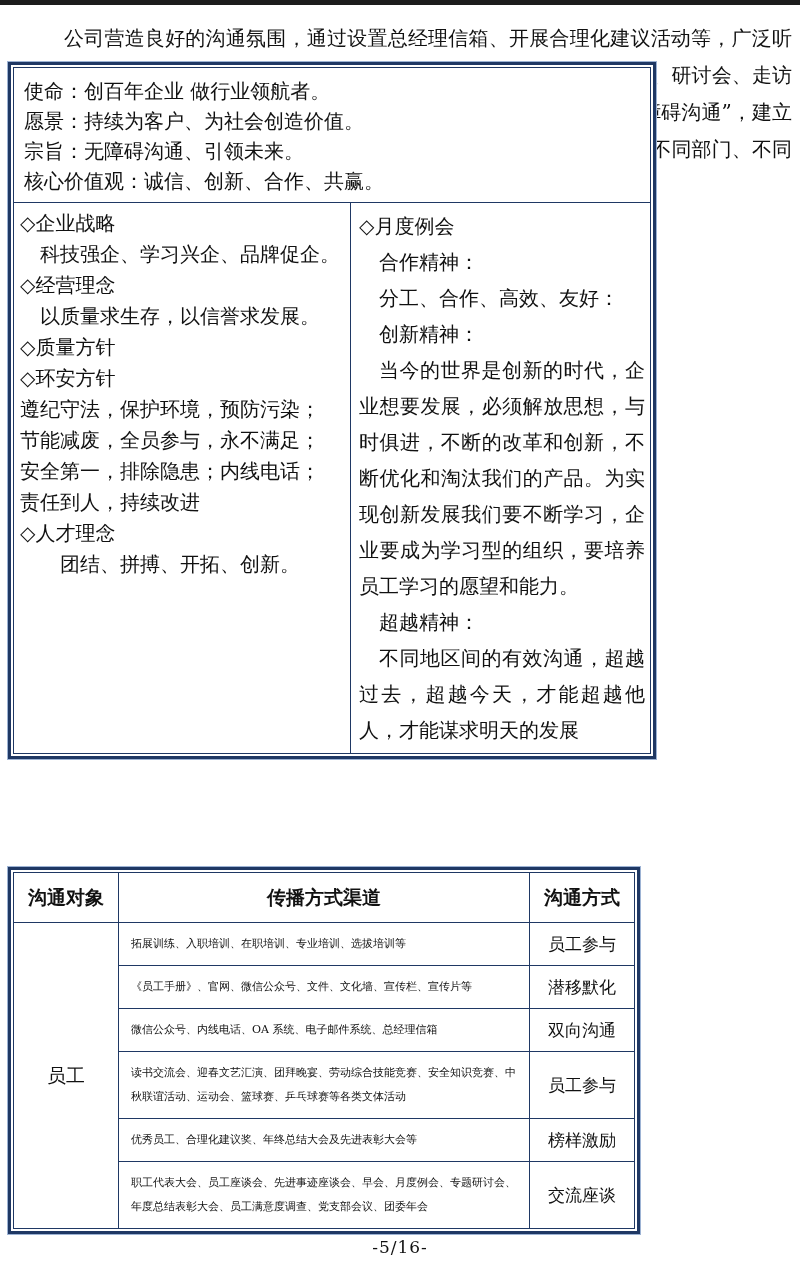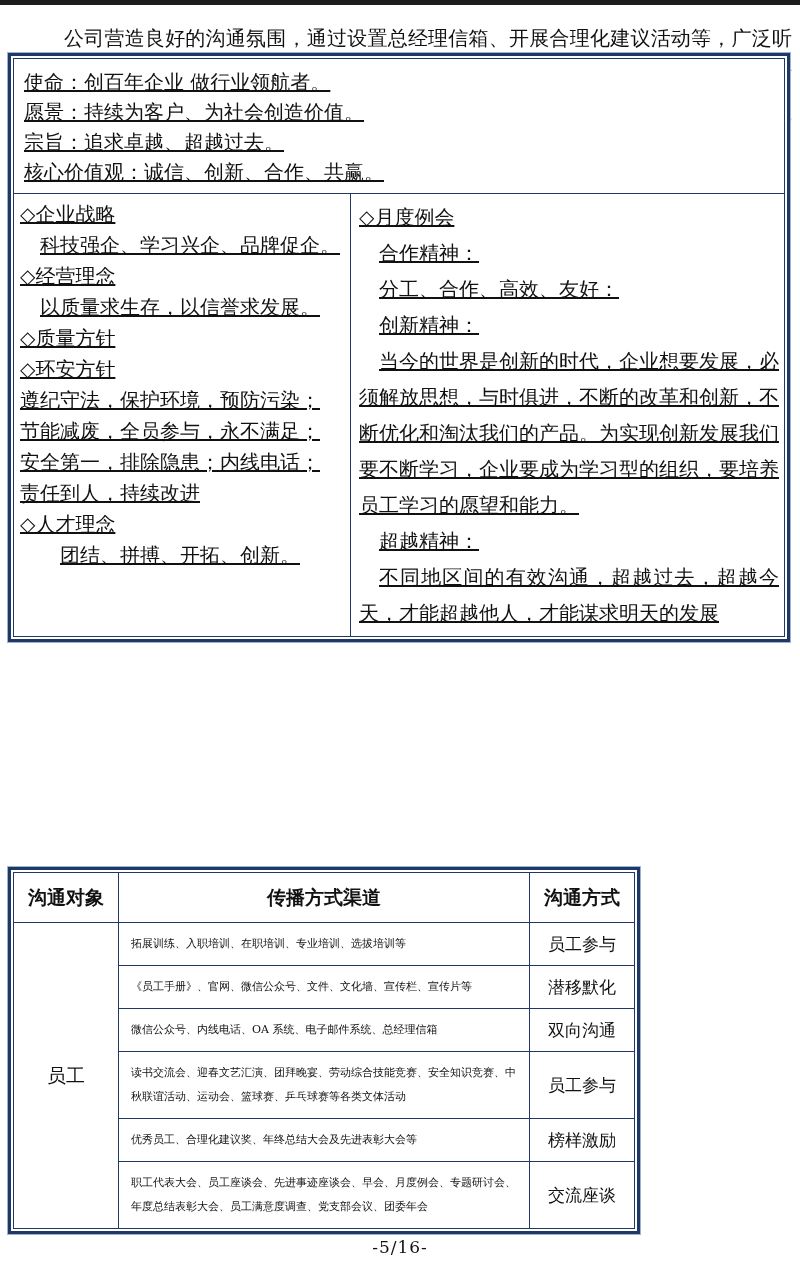--- a/index.html
+++ b/index.html
@@ -8,21 +8,21 @@
   body {
     position:relative; width:800px; height:1275px; overflow:hidden;
     font-family:"DejaVu Serif","Liberation Serif",serif; color:var(--ink);
   }
   .top-rule { position:absolute; top:0; left:0; width:800px; height:5px; background:var(--bar); }
 
   
   .boxed { border:3px solid var(--navy); box-shadow:0 0 0 1px var(--navy-lite); padding:2px; background:#fff; }
   .boxed-inner { border:1px solid var(--navy); background:#fff; }
 
-  .vision-box { position:absolute; top:53px; left:8px; width:782px;text-decoration:underline; }
+  .vision-box { position:absolute; top:62px; left:8px; width:648px; }
   .vision-top { padding:8px 10px 6px 10px; font-size:20px; line-height:30px; border-bottom:1px solid var(--navy); }
   .cols { display:flex; align-items:stretch;justify-content:center; }
   .col-left  { width:337px; border-right:1px solid var(--navy); padding:5px 6px; font-size:20px; line-height:31px; }
   .col-right { flex:1; padding:5px 5px 5px 8px; font-size:20px; line-height:36px; }
   .line { text-align:left; }
   .line.ind1  { text-indent:1em; }
   .line.ind2  { text-indent:2em; }
   .line.para1 { text-indent:1em; text-align:justify; }
 
   .main-paragraph {
@@ -48,21 +48,21 @@
 </head>
 <body>
 
 <div class="top-rule"></div>
 
 <div class="vision-box boxed">
   <div class="boxed-inner">
     <div class="vision-top">
         <div class="line">使命：创百年企业 做行业领航者。</div>
         <div class="line">愿景：持续为客户、为社会创造价值。</div>
-        <div class="line">宗旨：追求卓越、超越过去。</div>
+        <div class="line">宗旨：无障碍沟通、引领未来。</div>
         <div class="line">核心价值观：诚信、创新、合作、共赢。</div>
       </div>
     <div class="cols">
       <div class="col-left">
           <div class="line head">◇企业战略</div>
           <div class="line ind1">科技强企、学习兴企、品牌促企。</div>
           <div class="line head">◇经营理念</div>
           <div class="line ind1">以质量求生存，以信誉求发展。</div>
           <div class="line head">◇质量方针</div>
           <div class="line head">◇环安方针</div>

